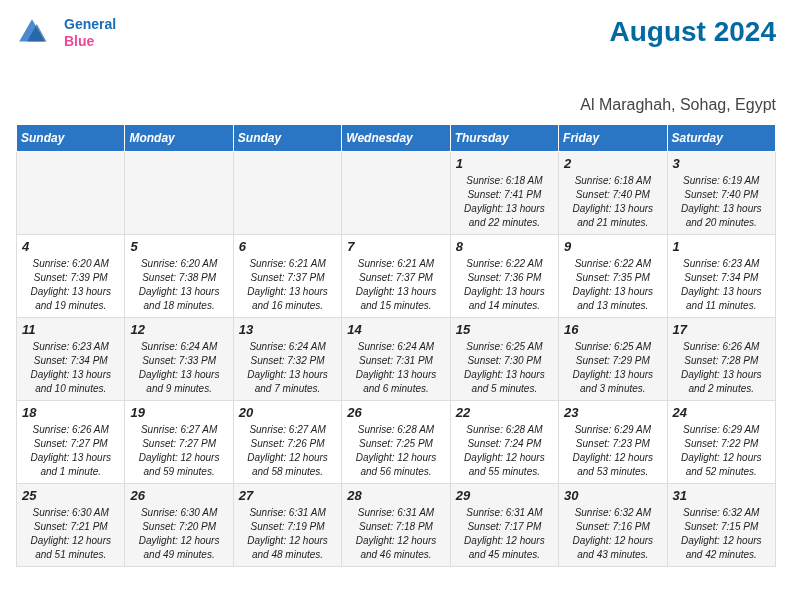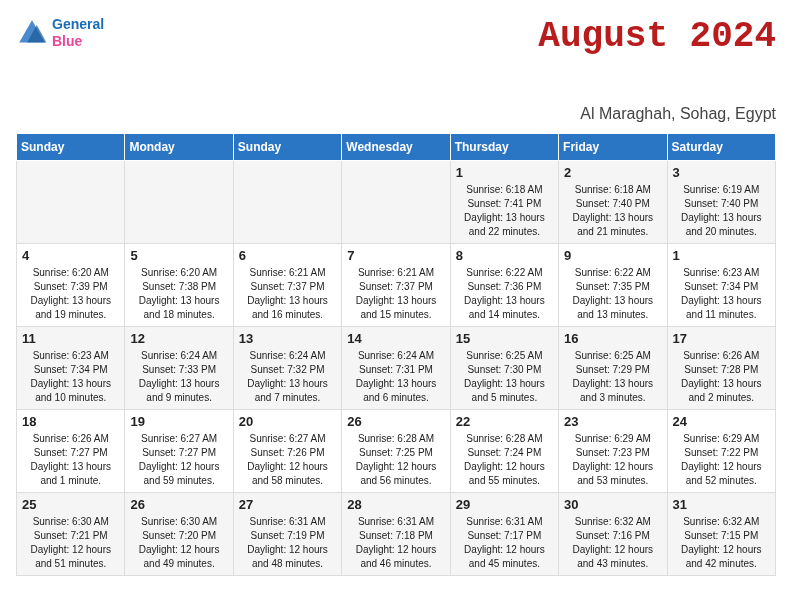--- a/index.html
+++ b/index.html
@@ -11,49 +11,49 @@
       padding: 16px;
     }
     .header {
       display: flex;
       justify-content: space-between;
       align-items: flex-start;
       margin-bottom: 10px;
     }
     .logo {
       display: flex;
-      align-items: center;
-      gap: 4px;
+      align-items: flex-start;
+      gap: 16px;
     }
     .logo-text {
       font-size: 14px;
       font-weight: bold;
       line-height: 1.2;
     }
     .logo-text span { color: #1a6db5; }
     .logo-icon {
       width: 32px;
       height: 32px;
     }
     .title-block { text-align: right; }
     .title-block h1 {
-      font-size: 36px;
+      font-size: 28px;
       font-weight: bold;
-      color: #b91c1c;
-      font-family: Liberation Mono, monospace;
+      color: #0369a1;
     }
     .title-block h2 {
       font-size: 16px;
       font-weight: normal;
       color: #444;
       margin-top: 48px;
     }
     table {
       width: 100%;
       border-collapse: collapse;
+      font-style: italic;
     }
     thead tr th {
       background: #2b75c5;
       color: #fff;
       font-size: 12px;
       font-weight: bold;
       padding: 6px 4px;
       text-align: left;
       border: 1px solid #fff;
     }

